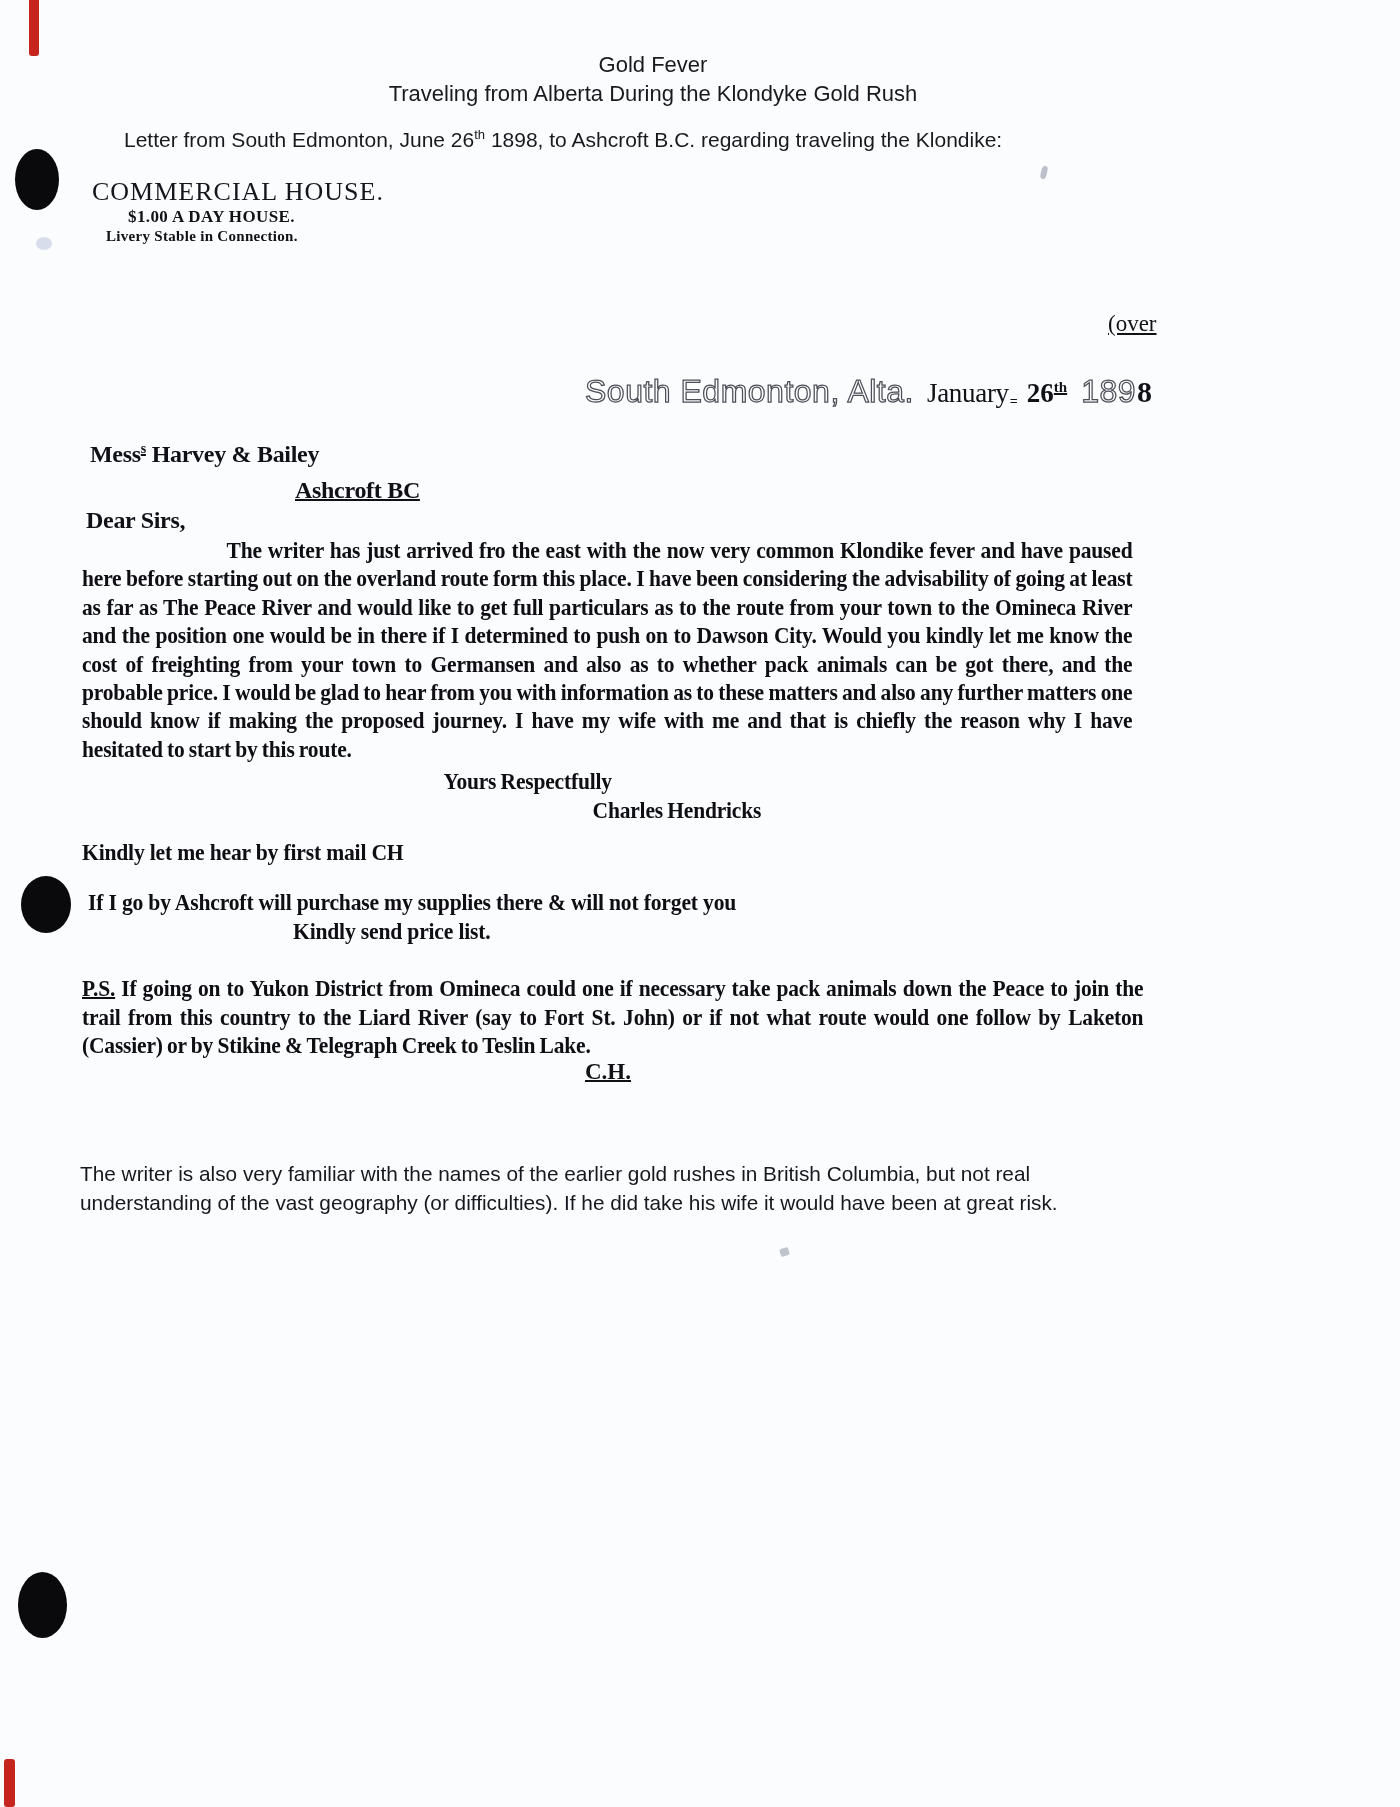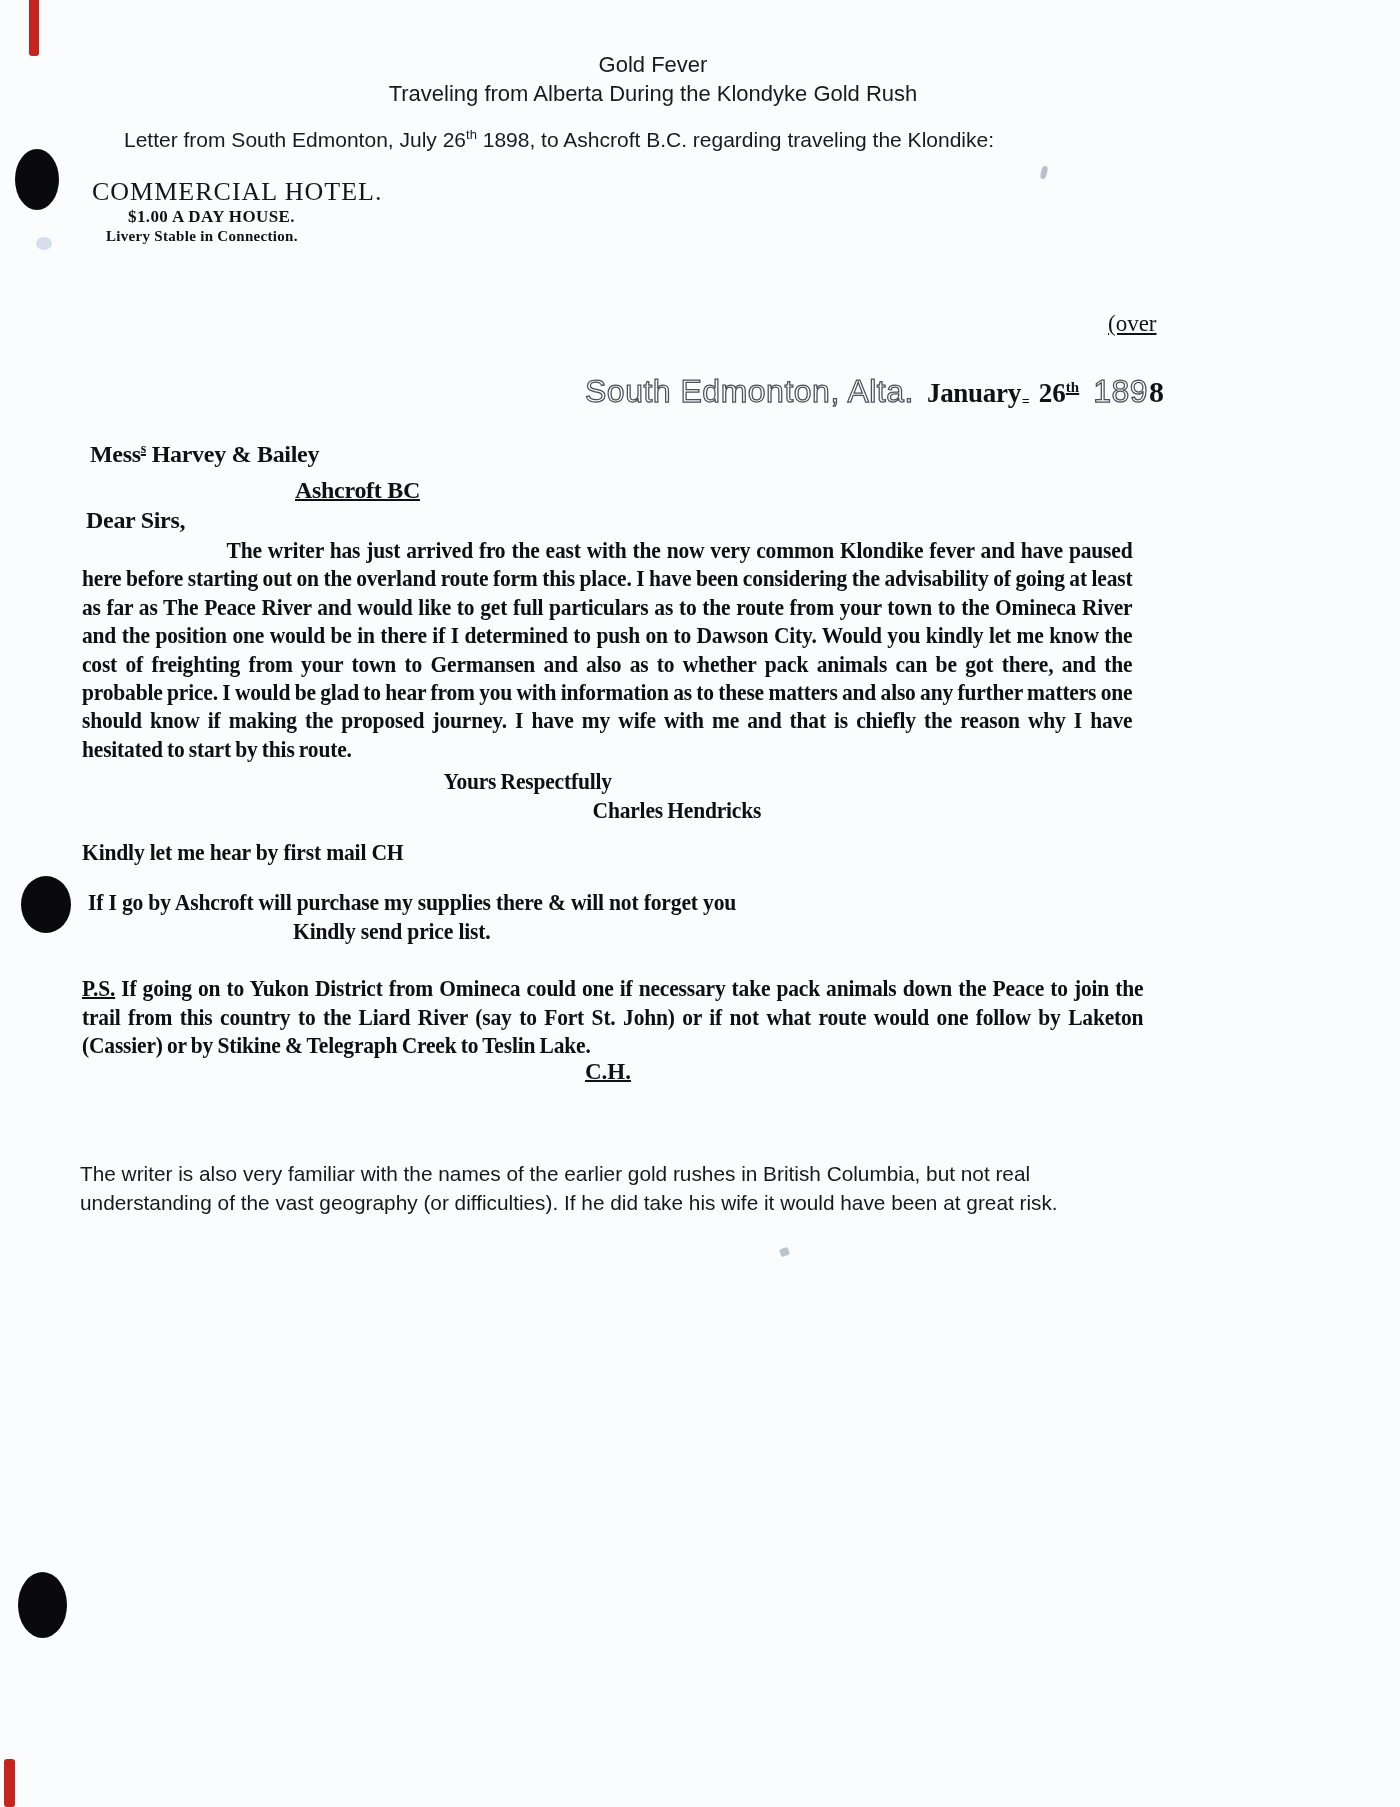--- a/index.html
+++ b/index.html
@@ -27,21 +27,21 @@
 
   
   .dateline { position:absolute; top:362px; left:585px; display:flex; align-items:baseline; white-space:pre; }
   .outline {
     font-family:"Liberation Sans", sans-serif;
     font-size:32px; letter-spacing:.5px;
     color:rgba(251,252,254,0.01);
     text-align:center;
     -webkit-text-stroke:1.25px #4e4e58;
   }
-  .dl-month { font-size:27px; font-weight:bold; margin-left:13px; letter-spacing:-.3px; }
+  .dl-month { font-size:27px; font-weight:normal; margin-left:13px; letter-spacing:-.3px; }
   .dl-dash  { font-size:14px; font-weight:bold; position:relative; top:4px; margin-left:1px; }
   .dl-day   { font-size:27px; font-weight:bold; margin-left:9px;margin-top:16px; }
   .dl-sup   { font-size:15px; font-weight:bold; line-height:0; position:relative; top:-10px;
               text-decoration:underline; text-decoration-thickness:2px; }
   .dl-year-outline { font-size:32px; margin-left:14px; }
   .dl-year-solid   { font-size:30px; font-weight:bold; margin-left:1px; }
 
   
   .addr { font-weight:bold; font-size:24px; letter-spacing:-.3px; color:#101016; }
   .messrs { top:441px; left:90px; }
@@ -111,23 +111,23 @@
   <div class="punch punch3"></div>
   <div class="faintdot"></div>
   <div class="speck1"></div>
   <div class="speck2"></div>
 
   <div class="title-block sans">
     <div>Gold Fever</div>
     <div>Traveling from Alberta During the Klondyke Gold Rush</div>
   </div>
 
-  <div class="abs intro-line sans"><span>Letter from South Edmonton, July 26</span><sup>th</sup><span> 1898, to Ashcroft B.C. regarding traveling the Klondike:</span></div>
+  <div class="abs intro-line sans"><span>Letter from South Edmonton, June 26</span><sup>th</sup><span> 1898, to Ashcroft B.C. regarding traveling the Klondike:</span></div>
 
-  <div class="abs lh1">COMMERCIAL HOTEL.</div>
+  <div class="abs lh1">COMMERCIAL HOUSE.</div>
   <div class="abs lh2">$1.00 A DAY HOUSE.</div>
   <div class="abs lh3">Livery Stable in Connection.</div>
 
   <div class="abs over-note">(over</div>
 
   <div class="dateline">
     <span class="outline">South Edmonton, Alta.</span>
     <span class="dl-month">January</span>
     <span class="dl-dash">=</span>
     <span class="dl-day">26</span>

